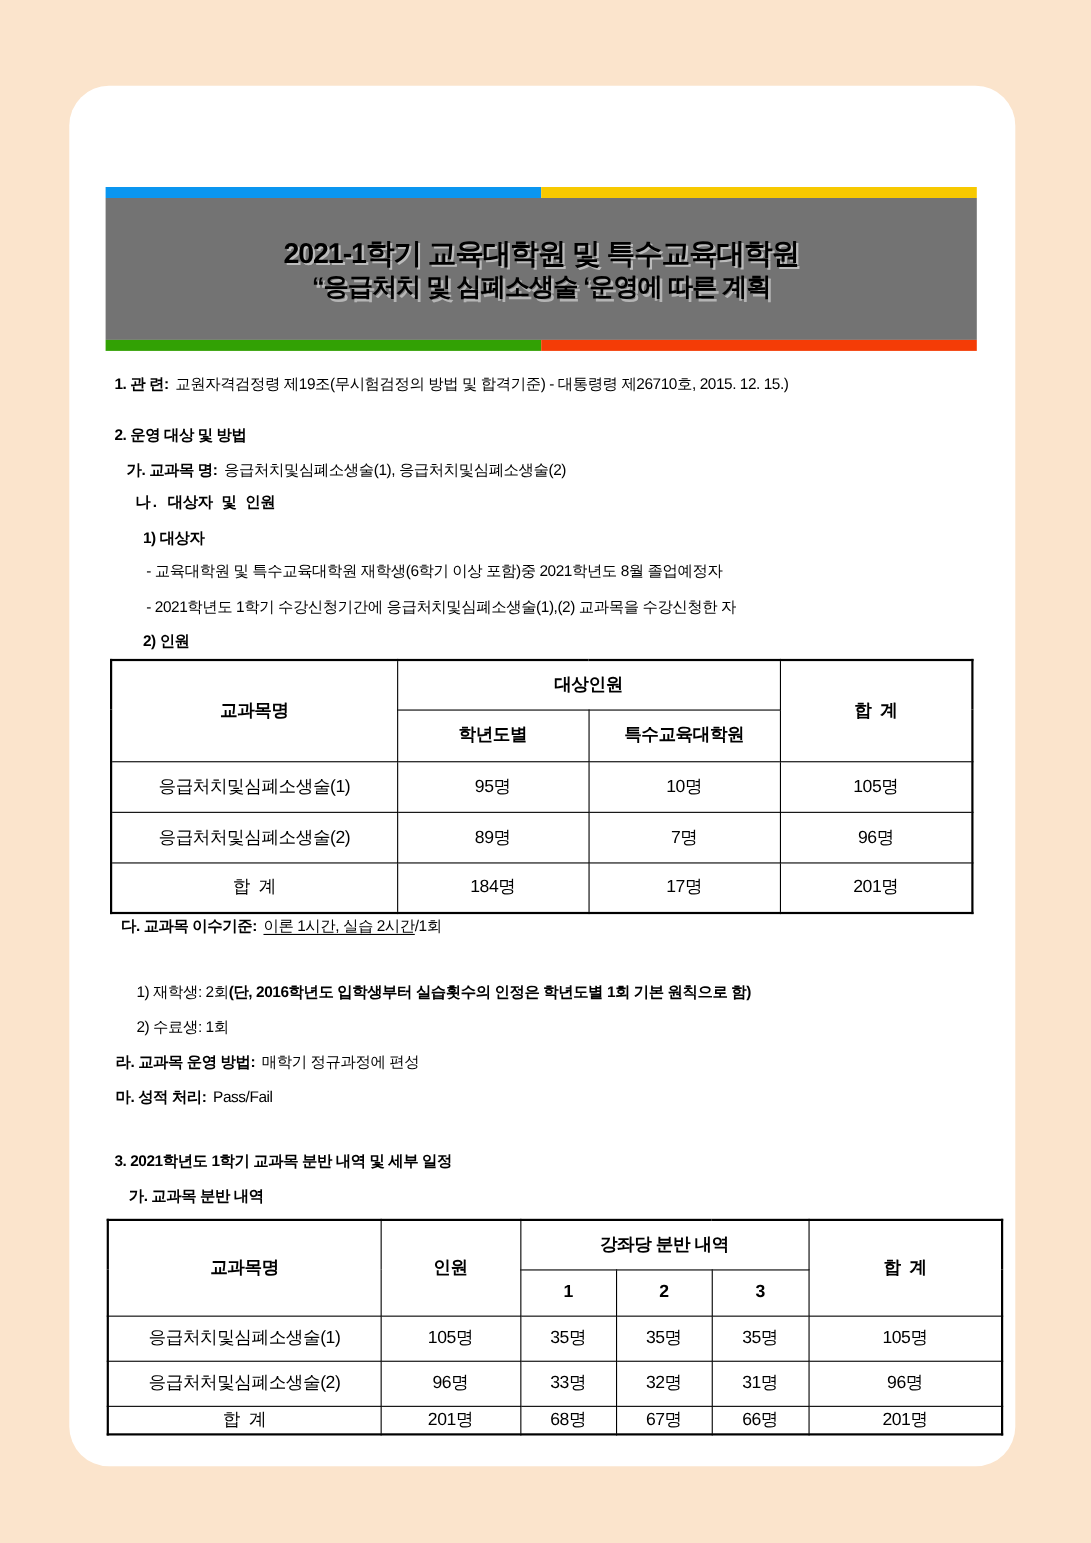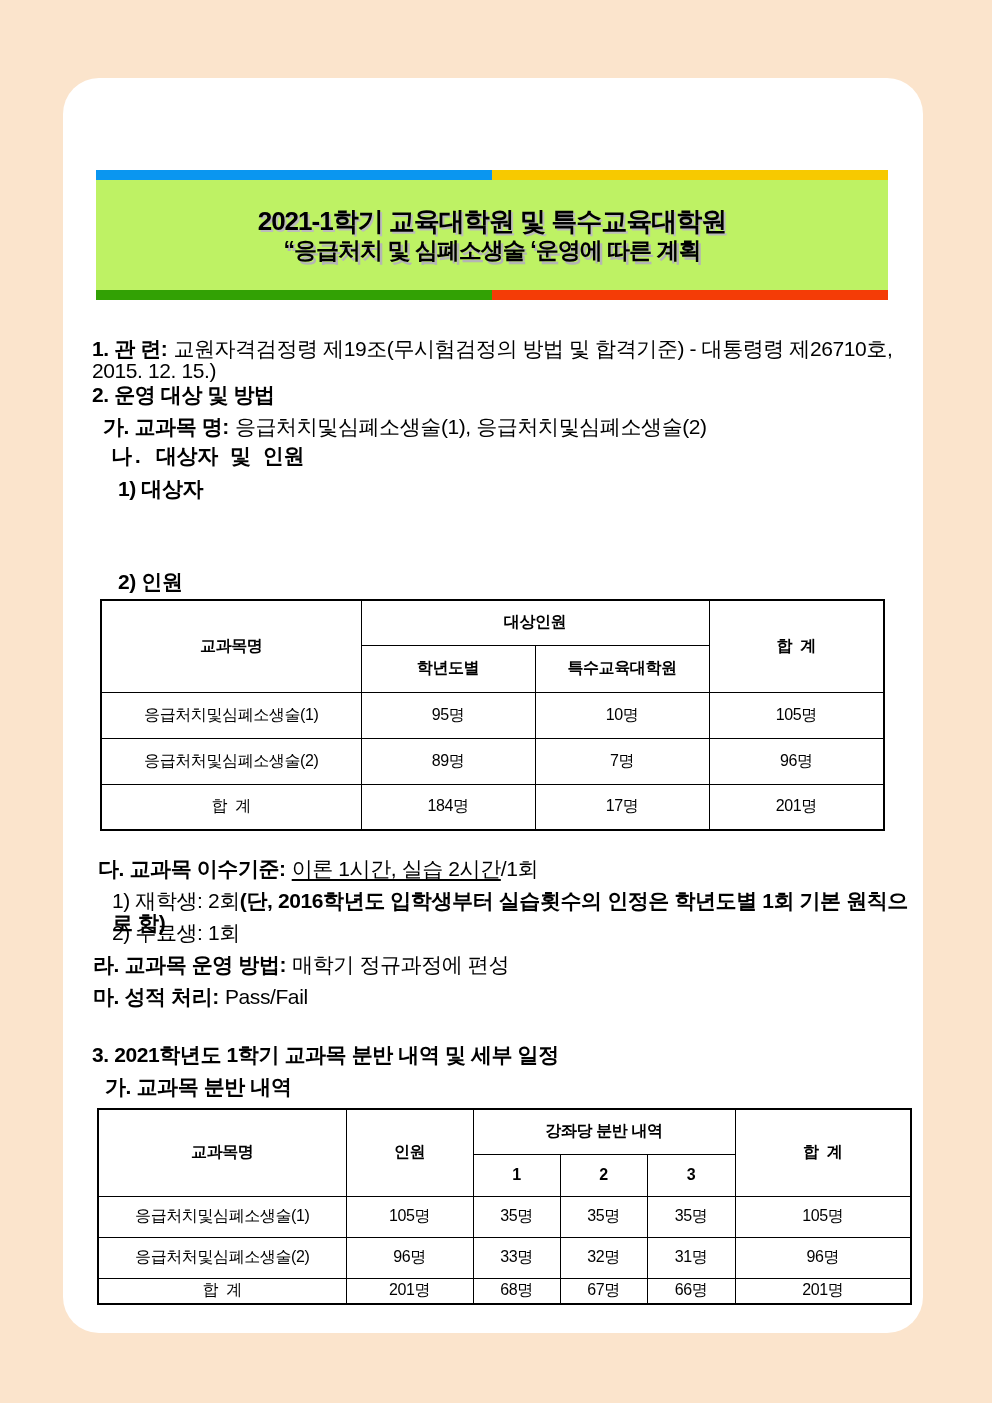--- a/index.html
+++ b/index.html
@@ -18,35 +18,35 @@
   }
   
   .banner{position:absolute;left:33px;top:92px;width:792px;}
   .bar{height:10px;display:flex;}
   .bar .half{flex:1;}
   .bar-top .half.l{background:#0a96f0;}
   .bar-top .half.r{background:#f7c900;}
   .bar-bottom .half.l{background:#32a104;}
   .bar-bottom .half.r{background:#f43c06;}
   .banner-body{
-    background:#bef264;height:110px;
+    background:#737373;height:129px;
     display:flex;flex-direction:column;align-items:center;justify-content:center;
   }
   .title1{
     font-size:26px;font-weight:800;letter-spacing:-1px;
     text-shadow:2px 2px 0 #bcbcbc;line-height:1.25;
   }
   .title2{
     font-size:23px;font-weight:800;letter-spacing:-1px;
     text-shadow:2.5px 2.5px 0 #b5b5b5;line-height:1.2;
   }
   
   .line{
-    position:absolute;font-size:21px;letter-spacing:-0.4px;
-    line-height:22px;white-space:nowrap;
+    position:absolute;font-size:14px;letter-spacing:-0.4px;
+    line-height:22px;white-space:nowrap;margin-left:12px;
   }
   .b{font-weight:700;}
   .lbl{font-weight:700;margin-right:6px;}
   .u{text-decoration:underline;text-underline-offset:3px;}
   
   table{border-collapse:collapse;table-layout:fixed;position:absolute;}
   td{
     border:1px solid #000;text-align:center;vertical-align:middle;
     font-size:16px;letter-spacing:-0.4px;padding:0 2px;overflow:hidden;
   }
@@ -82,21 +82,23 @@
   <div class="line b" style="left:29px;top:306px;" data-bind="section2.title">2. 운영 대상 및 방법</div>
 
   <div class="line" style="left:40px;top:338px;">
     <span class="lbl" data-bind="section2.course_label">가. 교과목 명:</span><span data-bind="section2.course_value">응급처치및심폐소생술(1), 응급처치및심폐소생술(2)</span>
   </div>
 
   <div class="line b" style="left:48px;top:369px;font-family:Liberation Mono, monospace;" data-bind="section2.audience_title">나. 대상자 및 인원</div>
 
   <div class="line b" style="left:55px;top:400px;" data-bind="section2.target_title">1) 대상자</div>
 
-
+  <div class="line" style="left:58px;top:430px;" data-bind="section2.target_item1">- 교육대학원 및 특수교육대학원 재학생(6학기 이상 포함)중 2021학년도 8월 졸업예정자</div>
+
+  <div class="line" style="left:58px;top:462px;" data-bind="section2.target_item2">- 2021학년도 1학기 수강신청기간에 응급처치및심폐소생술(1),(2) 교과목을 수강신청한 자</div>
 
   <div class="line b" style="left:55px;top:493px;" data-bind="section2.headcount_title">2) 인원</div>
 
   <table class="table1">
     <colgroup>
       <col style="width:260px">
         <col style="width:174px">
         <col style="width:174px">
         <col style="width:175px">
     </colgroup>
@@ -124,21 +126,21 @@
     </tr>
     <tr style="height:46px">
       <td data-bind="table1.rows.2.subject">합  계</td>
       <td data-bind="table1.rows.2.grad">184명</td>
       <td data-bind="table1.rows.2.special">17명</td>
       <td data-bind="table1.rows.2.total">201명</td>
     </tr>
   </tbody>
     </table>
 
-  <div class="line" style="left:35px;top:780px;">
+  <div class="line" style="left:35px;top:752px;">
     <span class="lbl" data-bind="section2.criteria_label">다. 교과목 이수기준:</span><span class="u" data-bind="section2.criteria_underlined">이론 1시간, 실습 2시간</span><span data-bind="section2.criteria_rest">/1회</span>
   </div>
 
   <div class="line" style="left:49px;top:812px;">
     <span data-bind="section2.criteria_sub1_normal">1) 재학생: 2회</span><span class="b" data-bind="section2.criteria_sub1_bold">(단, 2016학년도 입학생부터 실습횟수의 인정은 학년도별 1회 기본 원칙으로 함)</span>
   </div>
 
   <div class="line" style="left:49px;top:844px;" data-bind="section2.criteria_sub2">2) 수료생: 1회</div>
 
   <div class="line" style="left:30px;top:876px;">

